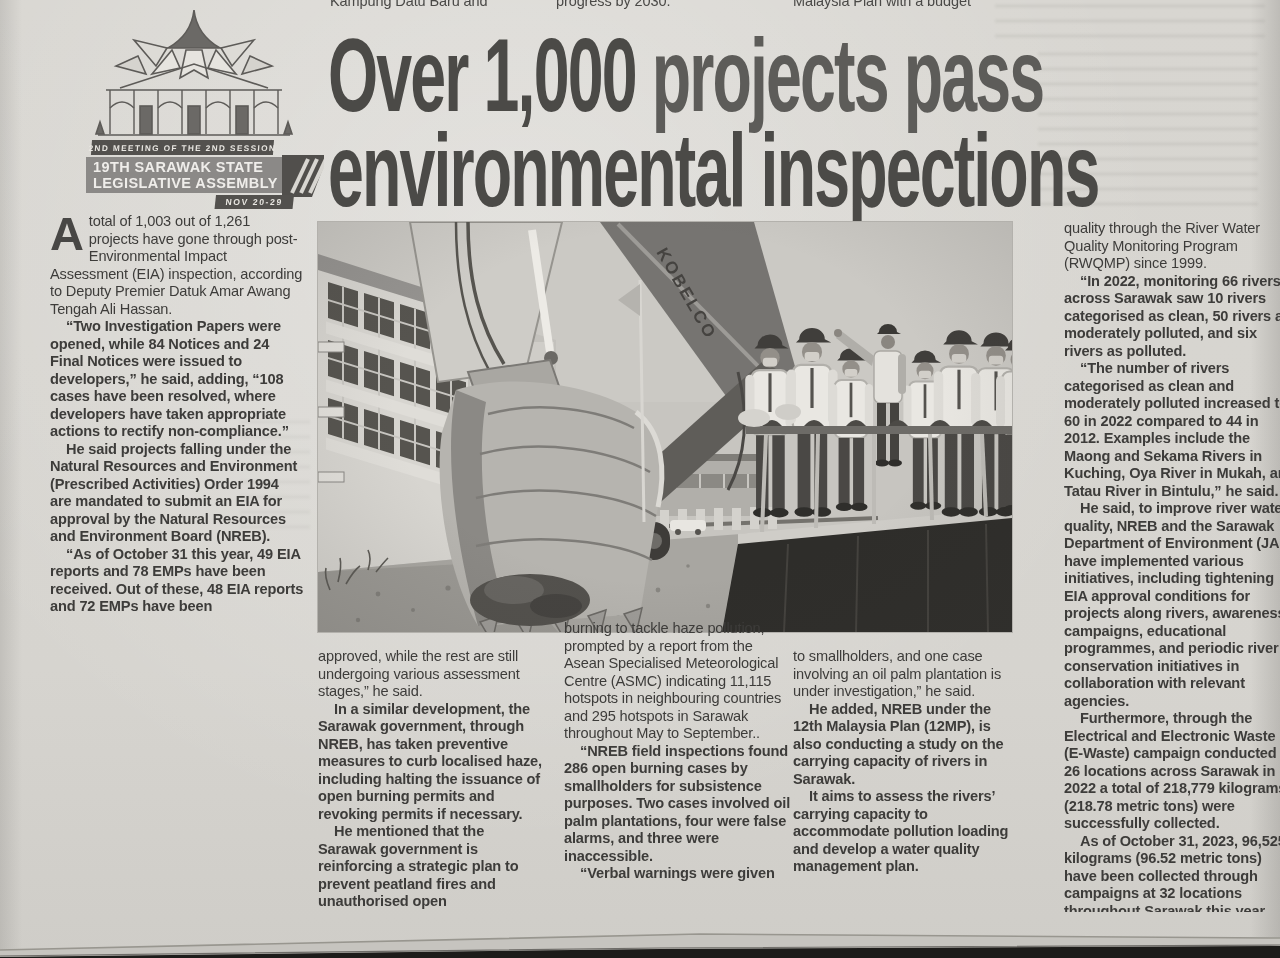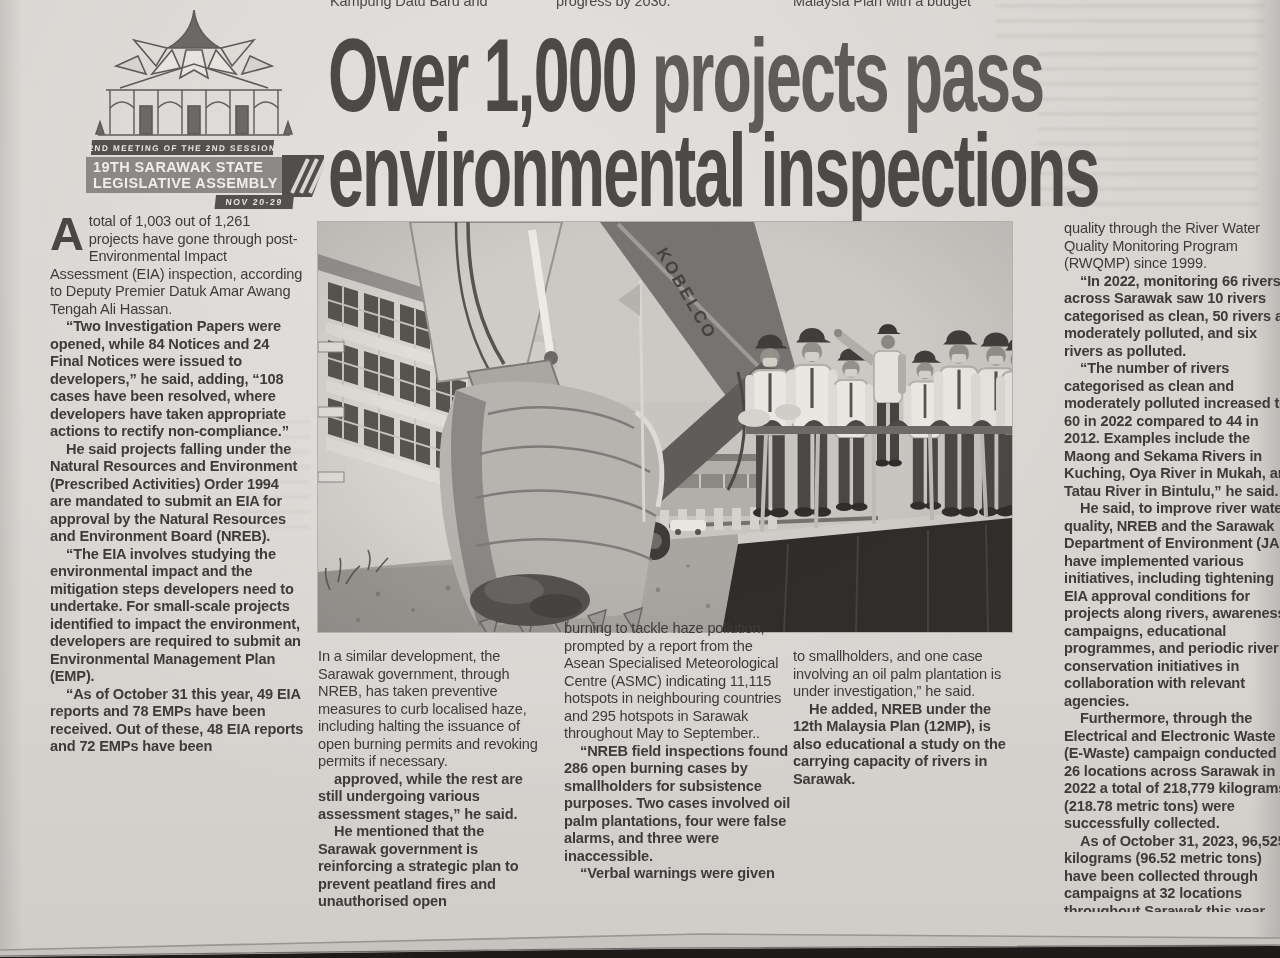--- a/index.html
+++ b/index.html
@@ -114,21 +114,20 @@
 
   <h1 class="headline" style="margin:0;">
     <span><span class="hl-strong">Over 1,000</span><span class="hl-light"> projects pass</span></span>
     <span class="hl-line2">environmental inspections</span>
   </h1>
 
   <div class="col" id="col1">
     <p><span class="dropcap">A</span><span>total of 1,003 out of 1,261 projects have gone through post-Environmental Impact Assessment (EIA) inspection, according to Deputy Premier Datuk Amar Awang Tengah Ali Hassan.</span></p>
     <p>“Two Investigation Papers were opened, while 84 Notices and 24 Final Notices were issued to developers,” he said, adding, “108 cases have been resolved, where developers have taken appropriate actions to rectify non-compliance.”</p>
     <p>He said projects falling under the Natural Resources and Environment (Prescribed Activities) Order 1994 are mandated to submit an EIA for approval by the Natural Resources and Environment Board (NREB).</p>
-    <p>“The EIA involves studying the environmental impact and the mitigation steps developers need to undertake. For small-scale projects identified to impact the environment, developers are required to submit an Environmental Management Plan (EMP).</p>
     <p>“As of October 31 this year, 49 EIA reports and 78 EMPs have been received. Out of these, 48 EIA reports and 72 EMPs have been</p>
   </div>
 
   <div class="photo">
     <svg width="694" height="410" viewBox="0 0 694 410">
 
       <rect x="0" y="0" width="694" height="410" fill="#c7c5c0"></rect>
       <rect x="0" y="0" width="694" height="180" fill="#cbc9c4"></rect>
 
       <g>
@@ -379,32 +378,33 @@
             <line x1="664" y1="212" x2="668" y2="294"></line>
         </g>
         <ellipse cx="436" cy="196" rx="16" ry="9" fill="#d5d3ce"></ellipse>
         <ellipse cx="470" cy="190" rx="13" ry="8" fill="#cfcdc8"></ellipse>
       </g>
     </svg>
     <div class="photo-grain"></div>
   </div>
 
   <div class="col" id="col2">
+    <p>approved, while the rest are still undergoing various assessment stages,” he said.</p>
     <p>In a similar development, the Sarawak government, through NREB, has taken preventive measures to curb localised haze, including halting the issuance of open burning permits and revoking permits if necessary.</p>
-    <p>approved, while the rest are still undergoing various assessment stages,” he said.</p>
     <p>He mentioned that the Sarawak government is reinforcing a strategic plan to prevent peatland fires and unauthorised open</p>
   </div>
   <div class="col" id="col3">
     <p>burning to tackle haze pollution, prompted by a report from the Asean Specialised Meteorological Centre (ASMC) indicating 11,115 hotspots in neighbouring countries and 295 hotspots in Sarawak throughout May to September..</p>
     <p>“NREB field inspections found 286 open burning cases by smallholders for subsistence purposes. Two cases involved oil palm plantations, four were false alarms, and three were inaccessible.</p>
     <p>“Verbal warnings were given</p>
   </div>
   <div class="col" id="col4">
     <p>to smallholders, and one case involving an oil palm plantation is under investigation,” he said.</p>
-    <p>He added, NREB under the 12th Malaysia Plan (12MP), is also educational a study on the carrying capacity of rivers in Sarawak.</p>
+    <p>He added, NREB under the 12th Malaysia Plan (12MP), is also conducting a study on the carrying capacity of rivers in Sarawak.</p>
+    <p>It aims to assess the rivers’ carrying capacity to accommodate pollution loading and develop a water quality management plan.</p>
   </div>
 
   <div class="col" id="col5">
     <p>quality through the River Water Quality Monitoring Program (RWQMP) since 1999.</p>
     <p>“In 2022, monitoring 66 rivers across Sarawak saw 10 rivers categorised as clean, 50 rivers as moderately polluted, and six rivers as polluted.</p>
     <p>“The number of rivers categorised as clean and moderately polluted increased to 60 in 2022 compared to 44 in 2012. Examples include the Maong and Sekama Rivers in Kuching, Oya River in Mukah, and Tatau River in Bintulu,” he said.</p>
     <p>He said, to improve river water quality, NREB and the Sarawak Department of Environment (JAS) have implemented various initiatives, including tightening EIA approval conditions for projects along rivers, awareness campaigns, educational programmes, and periodic river conservation initiatives in collaboration with relevant agencies.</p>
     <p>Furthermore, through the Electrical and Electronic Waste (E-Waste) campaign conducted at 26 locations across Sarawak in 2022 a total of 218,779 kilograms (218.78 metric tons) were successfully collected.</p>
     <p>As of October 31, 2023, 96,525 kilograms (96.52 metric tons) have been collected through campaigns at 32 locations throughout Sarawak this year.</p>
   </div>

